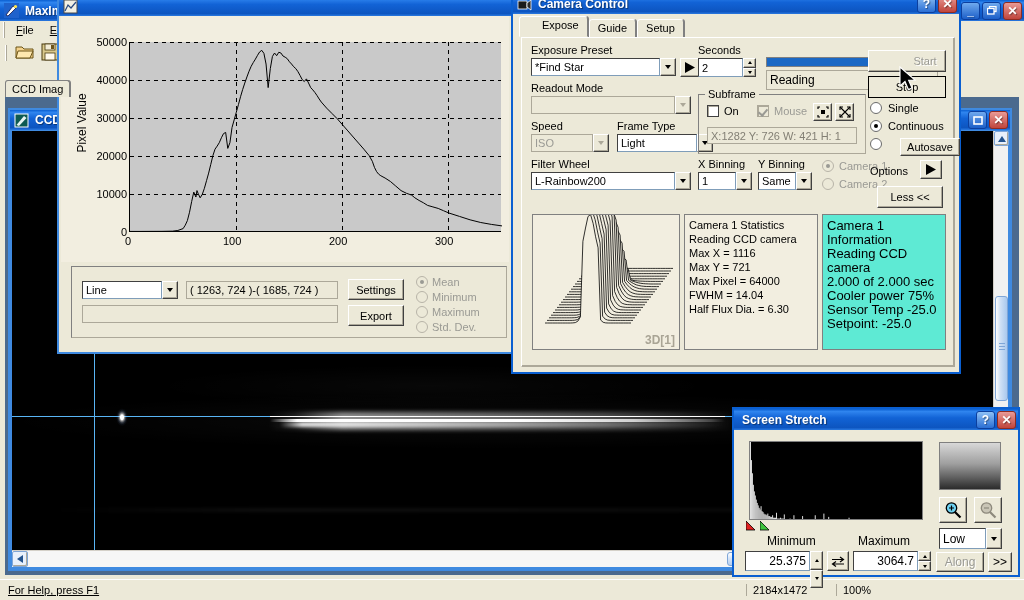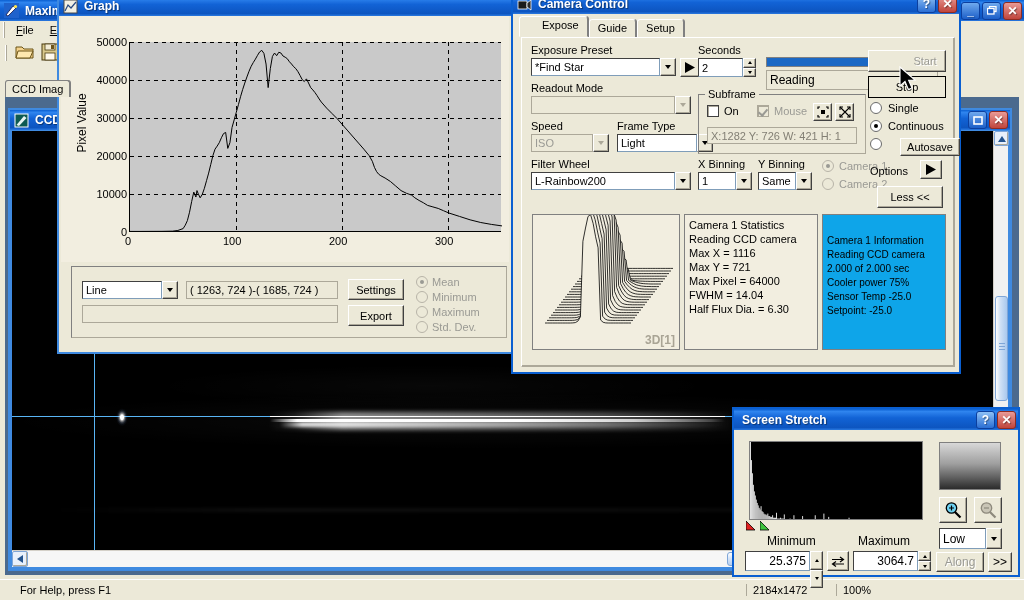--- a/index.html
+++ b/index.html
@@ -184,21 +184,21 @@
 
     <div style="position:absolute;left:5px;top:80px;width:1014px;height:18px;">
       <div class="tab active" style="display:inline-block;background:#ece9d8;border:1px solid #808080;border-bottom:none;padding:2px 6px;font-size:11px;">
         <span>CCD Imag</span>
       </div>
     </div>
 
     <div style="position:absolute;left:5px;top:97px;width:1014px;height:478px;background:#4b6a8e;"></div>
 
     <div style="position:absolute;left:0;bottom:0;width:1024px;height:21px;background:#ece9d8;border-top:1px solid #fff;display:flex;align-items:center;font-size:11px;">
-      <span style="flex:1;padding-left:20px;">For Help, press F1</span>
+      <span style="flex:1;padding-left:8px;text-decoration:underline;">For Help, press F1</span>
       <span style="width:90px;text-align:left;border-left:1px solid #aca899;padding-left:6px;">2184x1472</span>
       <span style="width:70px;text-align:left;border-left:1px solid #aca899;padding-left:6px;">100%</span>
       <span style="width:118px;border-left:1px solid #aca899;"></span>
     </div>
   </div>
 
   <div class="win" style="left:8px;top:108px;width:1004px;height:463px;border:2px solid #3f8ae0;background:#3f8ae0;">
     <div class="titlebar" style="height:20px;">
       <span class="tb-icon">
         <svg width="15" height="15" viewBox="0 0 15 15">
@@ -270,21 +270,20 @@
   </div>
 
   <div class="win" style="left:57px;top:-6px;width:456px;height:360px;border:2px solid #3f8ae0;background:#ece9d8;">
     <div class="titlebar" style="height:20px;">
       <span class="tb-icon">
         <svg width="15" height="15" viewBox="0 0 15 15">
           <rect x="1" y="1" width="13" height="13" fill="#f2f0e4" stroke="#4a4a4a" stroke-width="1"></rect>
           <path d="M2 12 L5 6 L8 9 L13 3" fill="none" stroke="#2a4a80" stroke-width="1.2"></path>
         </svg>
       </span>
-      <span class="tb-title">Graph</span>
     </div>
 
     <div style="position:absolute;left:2px;top:20px;width:448px;height:246px;background:#f2eee0;overflow:hidden;">
 
       <div style="position:absolute;left:10px;top:0;width:56px;height:246px;font-size:11px;color:#000;">
         <div style="position:absolute;right:0;top:20px;">50000</div>
         <div style="position:absolute;right:0;top:58px;text-align:right;">40000</div>
         <div style="position:absolute;right:0;top:96px;">30000</div>
         <div style="position:absolute;right:0;top:134px;">20000</div>
         <div style="position:absolute;right:0;top:172px;">10000</div>
@@ -547,21 +546,21 @@
       <div style="position:absolute;left:162px;top:176px;width:134px;height:136px;background:#f2eee0;border:1px solid #808080;padding:3px 4px;line-height:14px;font-size:11px;">
         <div>Camera 1 Statistics</div>
         <div>Reading CCD camera</div>
         <div>Max X = 1116</div>
         <div>Max Y = 721</div>
         <div>Max Pixel = 64000</div>
         <div>FWHM = 14.04</div>
         <div>Half Flux Dia. = 6.30</div>
       </div>
 
-      <div style="position:absolute;left:300px;top:176px;width:124px;height:136px;background:#0ea5e9;border:1px solid #808080;padding:19px 4px;line-height:14px;font-size:10px;">
+      <div style="position:absolute;left:300px;top:176px;width:124px;height:136px;background:#5eead4;border:1px solid #808080;padding:4px 4px;line-height:14px;font-size:13px;">
         <div>Camera 1 Information</div>
         <div>Reading CCD camera</div>
         <div>2.000 of 2.000 sec</div>
         <div>Cooler power 75%</div>
         <div>Sensor Temp -25.0</div>
         <div>Setpoint: -25.0</div>
       </div>
     </div>
   </div>
 

